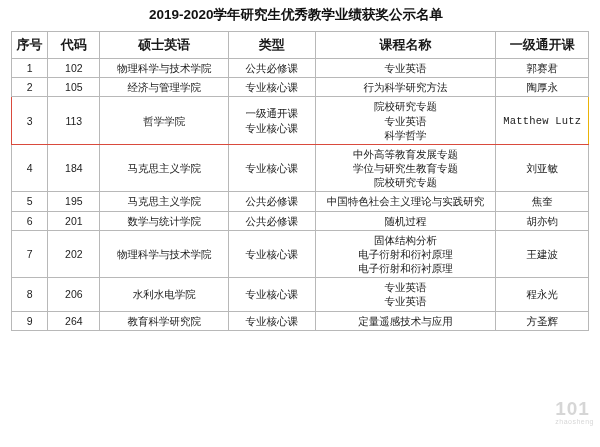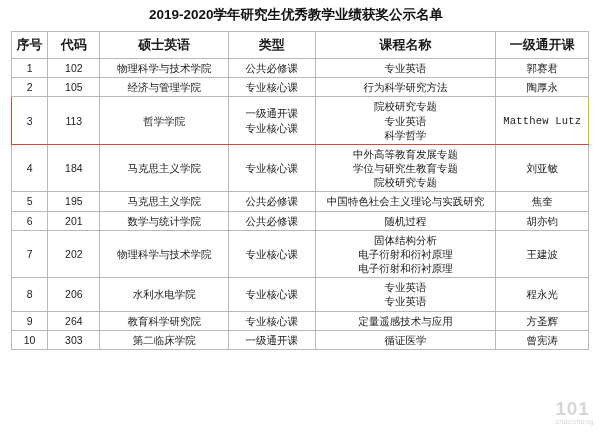--- a/index.html
+++ b/index.html
@@ -268,36 +268,20 @@
           <td class="cell-lines">
             <span>专业核心课</span>
           </td>
           <td class="cell-lines">
             <span>定量遥感技术与应用</span>
           </td>
           <td class="cell-lines">
             <span>方圣辉</span>
           </td>
         </tr>
-        <tr>
-          <td>10</td>
-          <td>303</td>
-          <td class="cell-lines">
-            <span>第二临床学院</span>
-          </td>
-          <td class="cell-lines">
-            <span>一级通开课</span>
-          </td>
-          <td class="cell-lines">
-            <span>循证医学</span>
-          </td>
-          <td class="cell-lines">
-            <span>曾宪涛</span>
-          </td>
-        </tr>
       </tbody>
   </table>
 
   <div class="watermark">
     <span>101</span>
     <span class="sub">zhaosheng</span>
   </div>
 
 </div>
 

